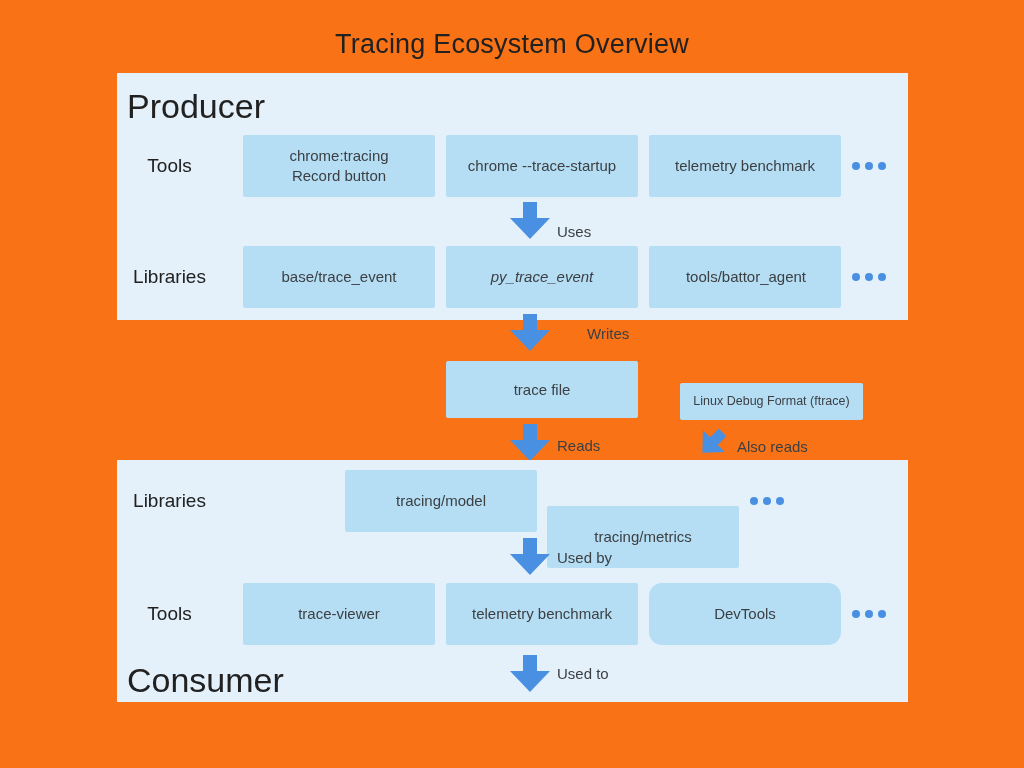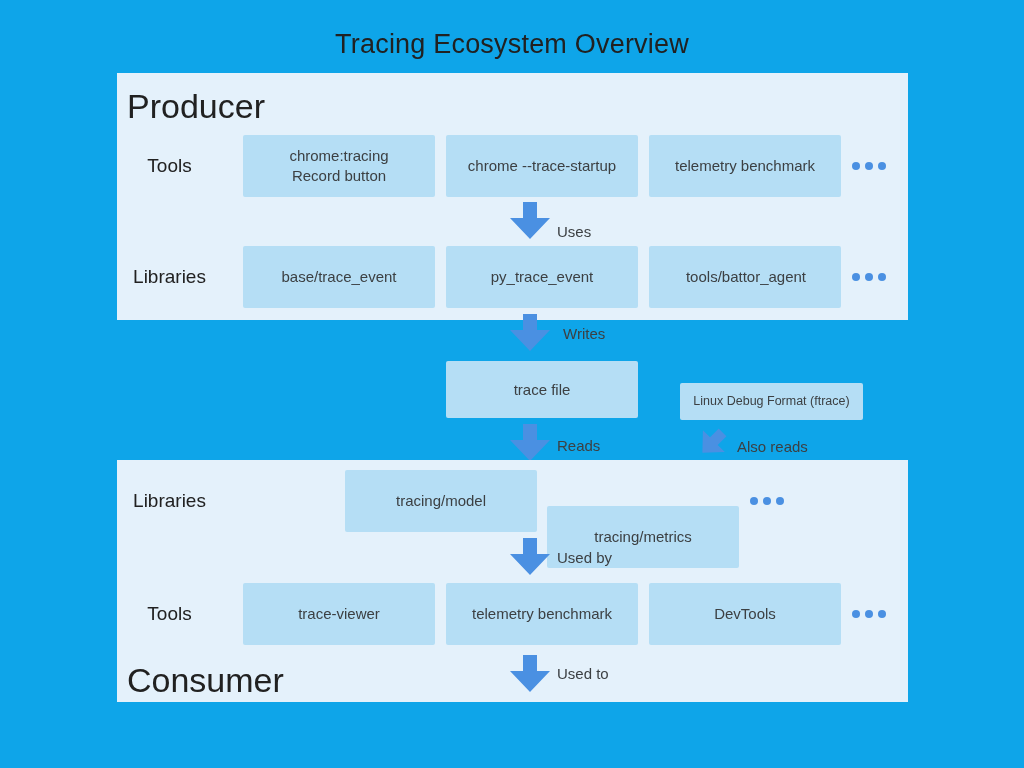--- a/index.html
+++ b/index.html
@@ -1,17 +1,17 @@
 <!DOCTYPE html>
 <html><head>
 <meta charset="utf-8">
 <style>
   html,body{margin:0;padding:0;background:#fff;}
   .stage{
-    position:relative;width:1024px;height:768px;background:#0ea5e9;
+    position:relative;width:1024px;height:768px;background:#f97316;
     font-family:"Liberation Sans",sans-serif;overflow:hidden;
   }
   .title{
     position:absolute;top:29px;left:0;width:100%;text-align:center;
     font-size:27px;font-weight:500;color:#212121;letter-spacing:.2px;
   }
   .panel{position:absolute;left:117px;width:791px;background:#e4f1fb;}
   .panel.producer{top:73px;height:247px;}
   .panel.consumer{top:460px;height:242px;}
   .heading{position:absolute;font-size:34px;font-weight:500;color:#212121;}
@@ -61,34 +61,34 @@
 
   <div class="arrow" style="left:510px;top:202px;">
     <svg width="40" height="37" viewBox="0 0 40 37">
         <polygon points="13,0 27,0 27,16 40,16 20,37 0,16 13,16" fill="#4a90e2"></polygon>
       </svg>
   </div>
   <div class="arrow-label" style="left:557px;top:211px;margin-top:12px;">Uses</div>
 
   <div class="row-label" style="top:266px;">Libraries</div>
   <div class="box" style="left:243px;top:246px;">base/trace_event</div>
-  <div class="box" style="left:446px;top:246px;">py_trace_event</div>
+  <div class="box" style="left:446px;top:246px;font-style:italic;">py_trace_event</div>
   <div class="box" style="left:649px;top:246px;padding-left:8px;">tools/battor_agent</div>
   <div class="dots" style="left:852px;top:273px;">
       <i></i>
       <i></i>
       <i></i>
     </div>
 
   <div class="arrow" style="left:510px;top:314px;">
     <svg width="40" height="37" viewBox="0 0 40 37">
         <polygon points="13,0 27,0 27,16 40,16 20,37 0,16 13,16" fill="#4a90e2"></polygon>
       </svg>
   </div>
-  <div class="arrow-label" style="left:563px;top:325px;text-align:center;">Writes</div>
+  <div class="arrow-label" style="left:587px;top:325px;text-align:center;">Writes</div>
 
   <div class="box tracefile" style="left:446px;top:361px;">trace file</div>
   <div class="box small" style="left:680px;top:383px;">Linux Debug Format (ftrace)</div>
 
   <div class="arrow" style="left:510px;top:424px;">
     <svg width="40" height="37" viewBox="0 0 40 37">
         <polygon points="13,0 27,0 27,16 40,16 20,37 0,16 13,16" fill="#4a90e2"></polygon>
       </svg>
   </div>
   <div class="arrow-label" style="left:557px;top:437px;">Reads</div>
@@ -114,21 +114,21 @@
   <div class="arrow" style="left:510px;top:538px;">
     <svg width="40" height="37" viewBox="0 0 40 37">
         <polygon points="13,0 27,0 27,16 40,16 20,37 0,16 13,16" fill="#4a90e2"></polygon>
       </svg>
   </div>
   <div class="arrow-label" style="left:557px;top:549px;">Used by</div>
 
   <div class="row-label" style="top:603px;">Tools</div>
   <div class="box" style="left:243px;top:583px;">trace-viewer</div>
   <div class="box" style="left:446px;top:583px;">telemetry benchmark</div>
-  <div class="box" style="left:649px;top:583px;">DevTools</div>
+  <div class="box" style="left:649px;top:583px;border-radius:13px;">DevTools</div>
   <div class="dots" style="left:852px;top:610px;">
       <i></i>
       <i></i>
       <i></i>
     </div>
 
   <div class="heading" style="left:127px;top:661px;">Consumer</div>
 
   <div class="arrow" style="left:510px;top:655px;">
     <svg width="40" height="37" viewBox="0 0 40 37">

